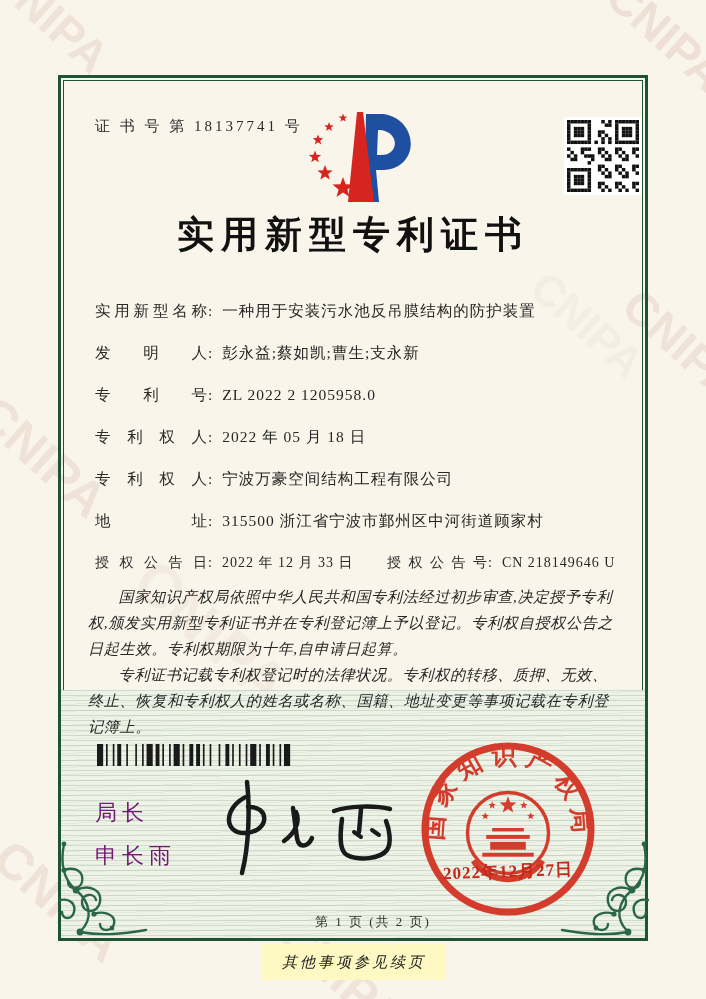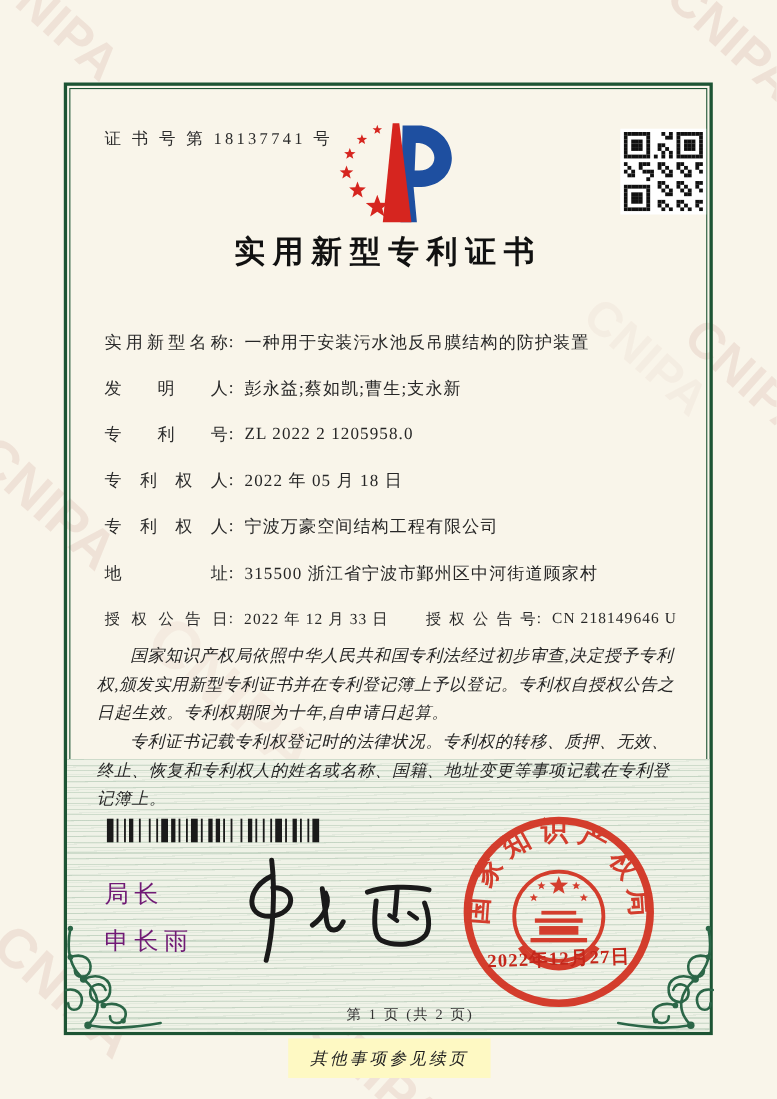--- a/index.html
+++ b/index.html
@@ -21,21 +21,21 @@
            repeating-linear-gradient(178deg, rgba(140,175,150,.12) 0 1px, rgba(255,255,255,0) 1px 7px),
            #eff2e7;}
 
   .certnum{position:absolute;left:95px;top:117px;font-size:15px;letter-spacing:3px;
            color:#2b2b2b;z-index:3;}
 
   .logo{position:absolute;left:286px;top:110px;width:132px;height:94px;z-index:3;}
   .qr{position:absolute;left:564px;top:117px;width:78px;height:78px;background:#fff;
       padding:3px;box-sizing:border-box;z-index:3;}
 
-  .title{position:absolute;left:0;width:706px;top:210px;text-align:center;font-size:28px;
+  .title{position:absolute;left:0;width:706px;top:210px;text-align:center;font-size:37px;
          font-weight:bold;letter-spacing:7px;color:#111;z-index:3;}
 
   .fields{position:absolute;left:95px;top:290px;width:525px;z-index:3;}
   .field-row{height:42px;display:flex;align-items:center;font-size:15.5px;position:relative;}
   .flabel{display:inline-block;width:112px;text-align:justify;text-align-last:justify;
           flex:0 0 112px;color:#2b2b2b;}
   .fcolon{margin:0 10px 0 1px;color:#2b2b2b;}
   .fvalue{letter-spacing:1px;color:#262626;white-space:nowrap;}
   .grant-row{position:relative;height:42px;font-size:14px;z-index:3;}
   .grant-g{position:absolute;top:0;height:42px;display:flex;align-items:center;}

